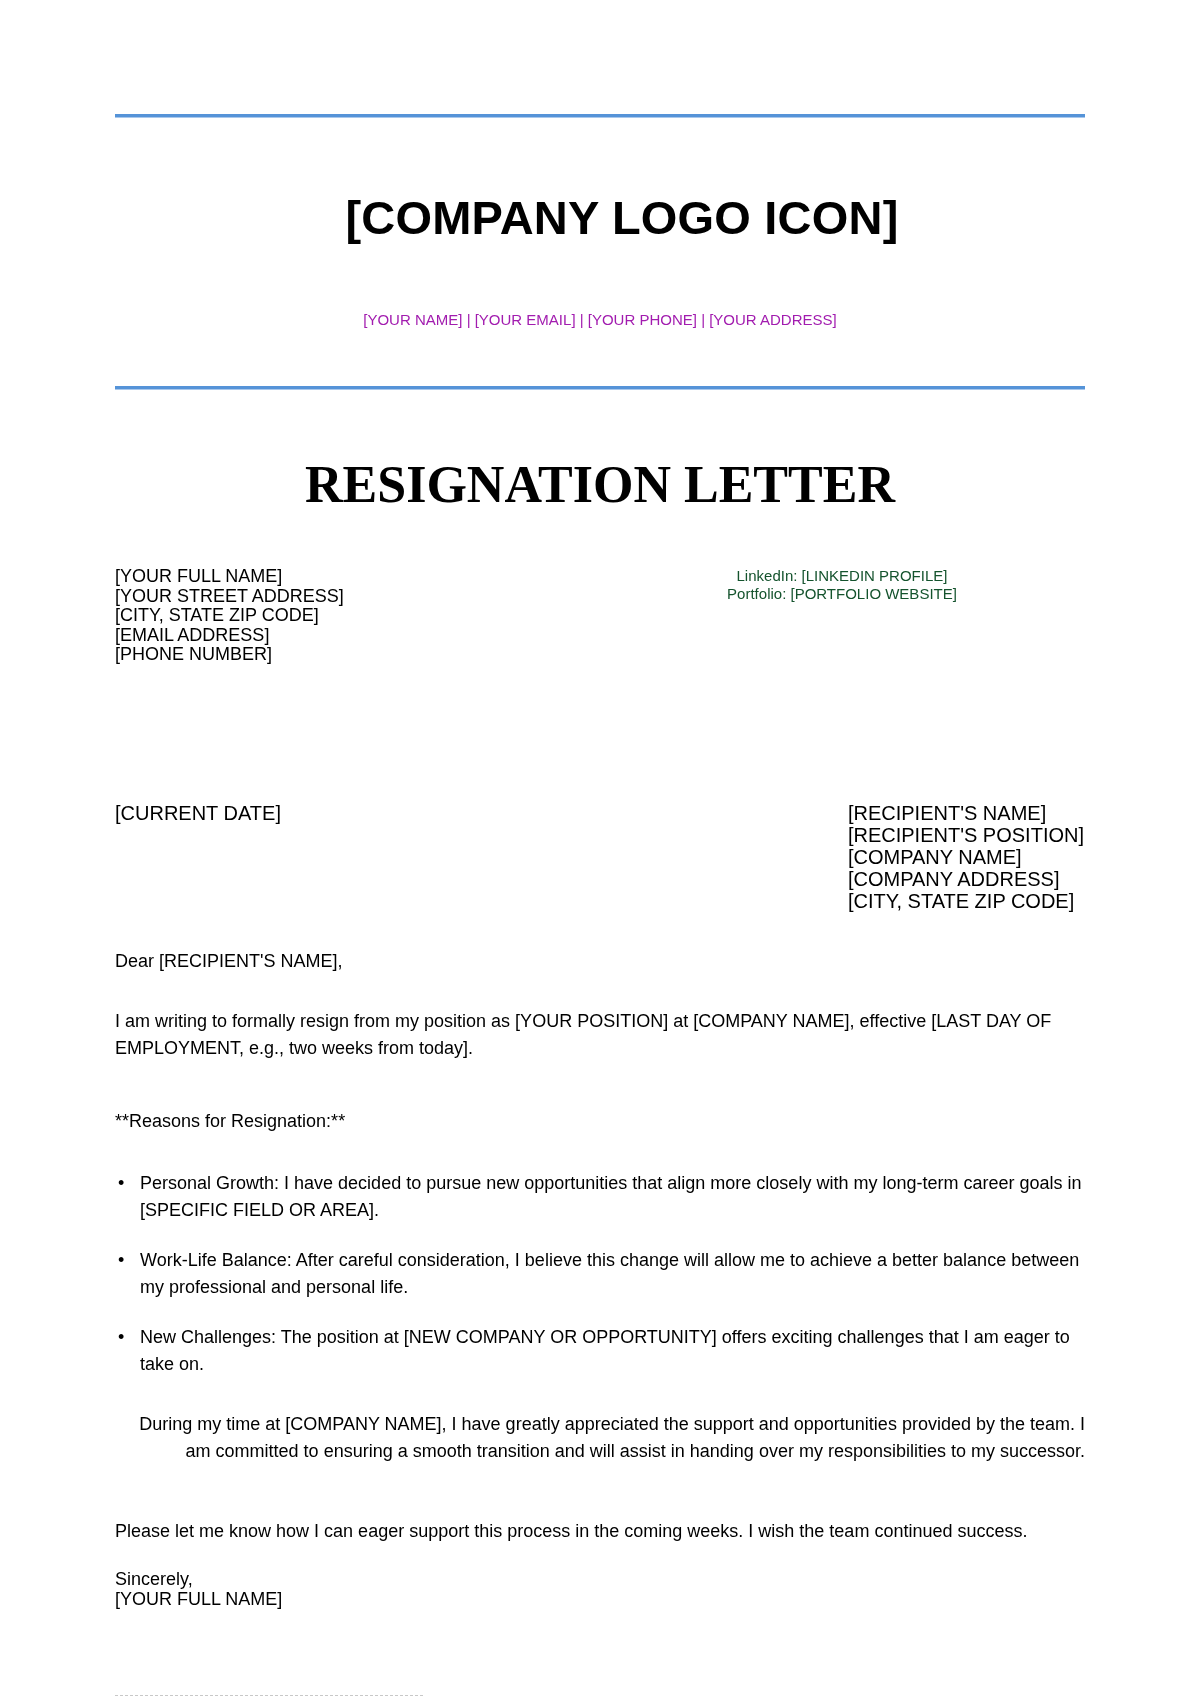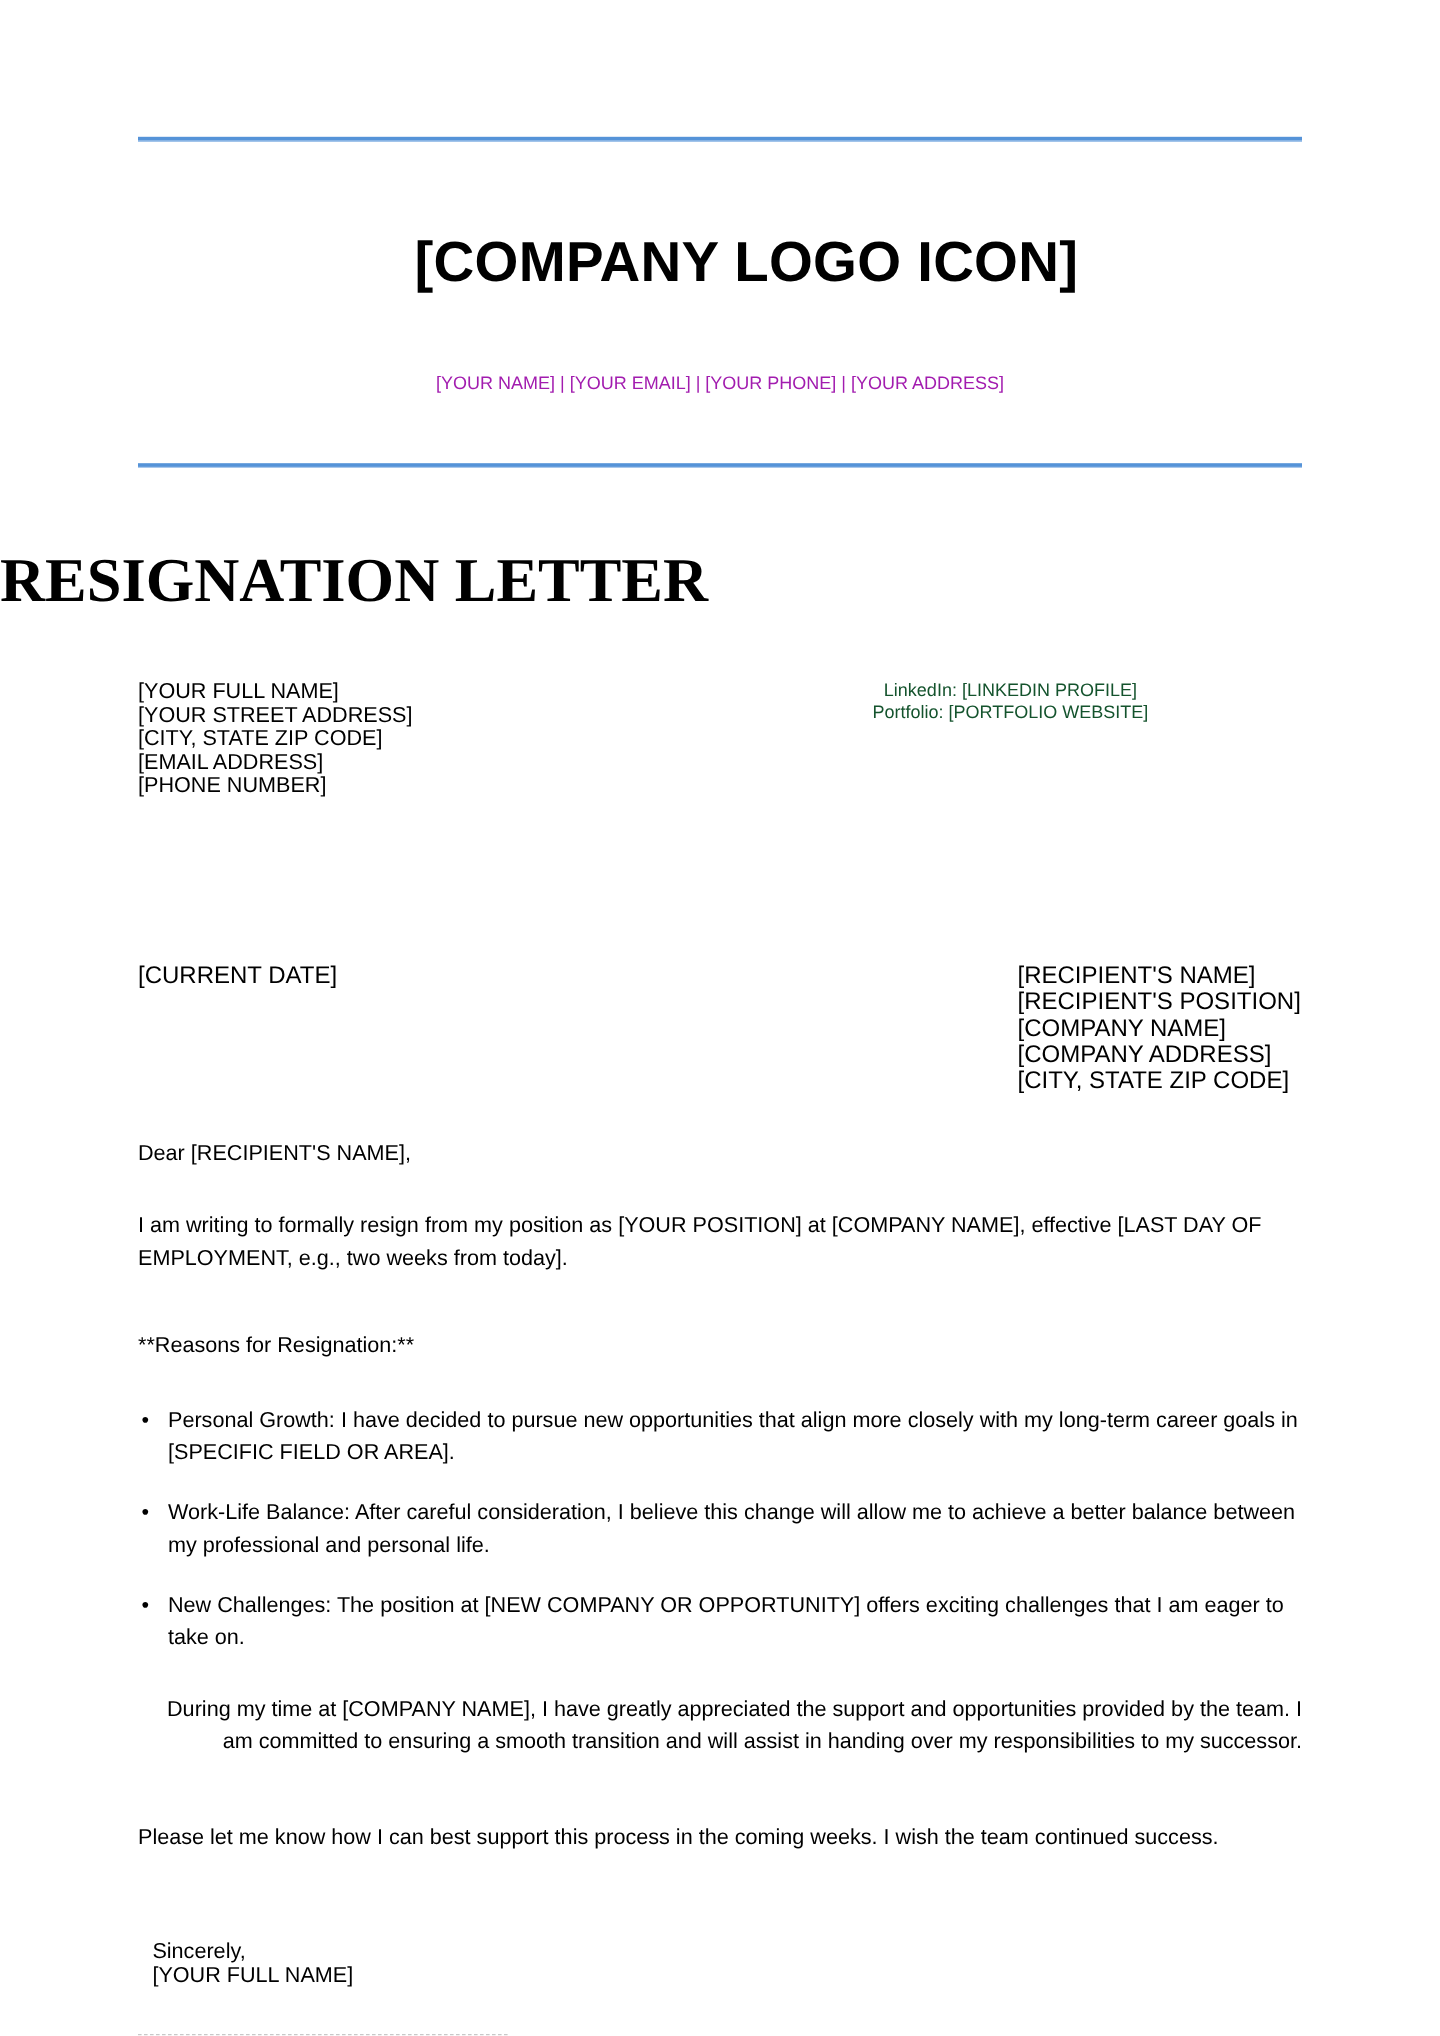--- a/index.html
+++ b/index.html
@@ -35,21 +35,21 @@
   }
   .contact-line {
     left: 0; width: 1200px;
     text-align: center;
     font-size: 15px;
     line-height: 18px;
     color: #a21caf;
   }
   .doc-title {
     left: 0; width: 1200px;
-    text-align: left;
+    text-align: center;
     font-family: "Liberation Serif", serif;
     font-weight: bold;
     font-size: 52px;
     line-height: 60px;
   }
   .sender {
     left: 115px;
     font-size: 18px;
     line-height: 19.5px;
   }
@@ -163,20 +163,20 @@
   <li>
     <span class="dot">•</span><b>Work-Life Balance:</b><span> After careful consideration, I believe this change will allow me to achieve a better balance between my professional and personal life.</span>
   </li>
   <li>
     <span class="dot">•</span><b>New Challenges:</b><span> The position at [NEW COMPANY OR OPPORTUNITY] offers exciting challenges that I am eager to take on.</span>
   </li>
 </ul>
 
 <div class="abs body-text" style="top:1411px;text-align:right;">During my time at [COMPANY NAME], I have greatly appreciated the support and opportunities provided by the team. I am committed to ensuring a smooth transition and will assist in handing over my responsibilities to my successor.</div>
 
-<div class="abs body-text" style="top:1518px;">Please let me know how I can best support this process in the coming weeks. I wish the team continued success.</div>
+<div class="abs body-text" style="top:1518px;">Please let me know how I can eager support this process in the coming weeks. I wish the team continued success.</div>
 
-<div class="abs closing" style="top:1617px;margin-left:12px;">
+<div class="abs closing" style="top:1570px;">
   <div>Sincerely,</div>
   <div>[YOUR FULL NAME]</div>
 </div>
 
 <div class="sig-line"></div>
 
 </body></html>

